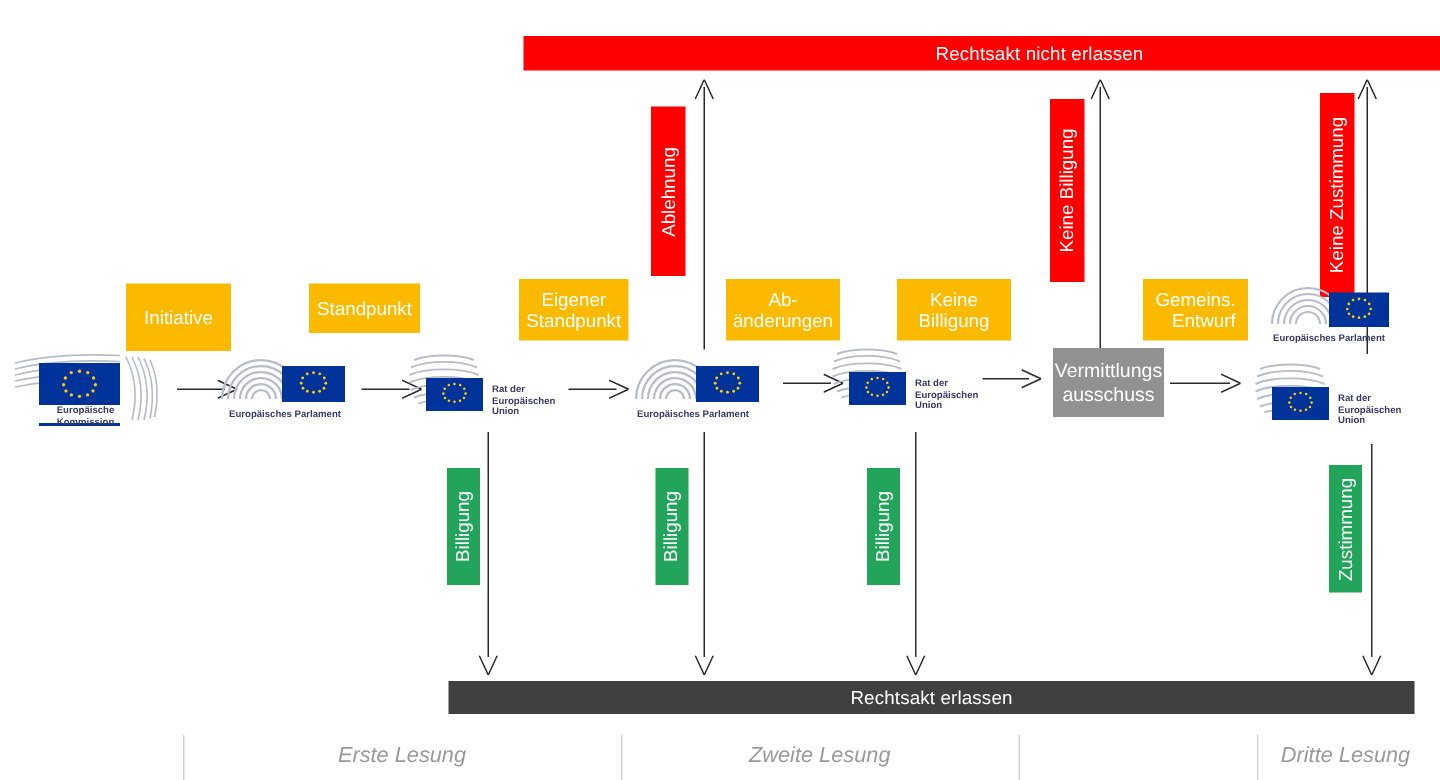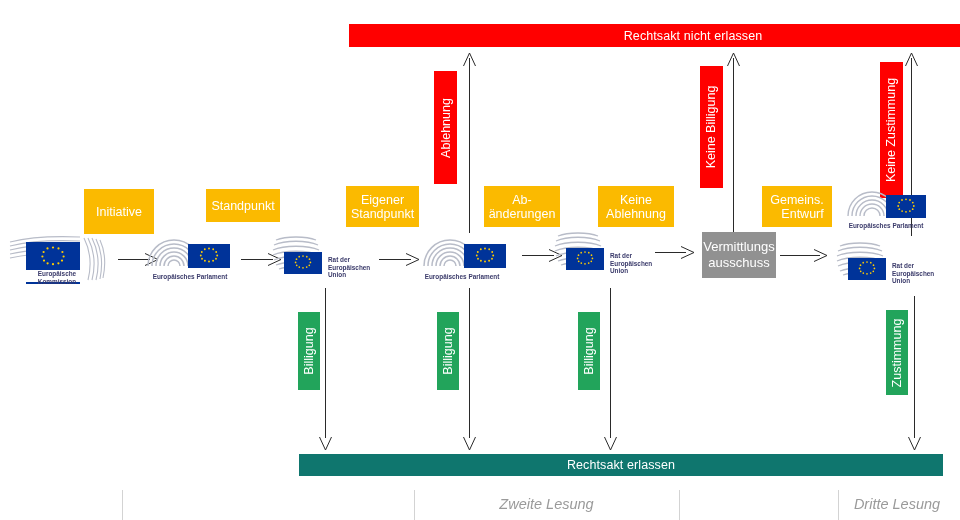--- a/index.html
+++ b/index.html
@@ -23,21 +23,21 @@
   
   .bar {
     display: flex;
     align-items: center;
     justify-content: center;
     color: #ffffff;
     font-size: 12.5px;
     letter-spacing: .1px;
   }
   .bar-red   { background: #FF0000; }
-  .bar-green { background: #0f766e; }
+  .bar-green { background: #404040; }
 
   
   .ybox {
     background: #FBBA00;
     color: #ffffff;
     display: flex;
     align-items: center;
     justify-content: center;
     text-align: center;
     font-size: 12.5px;
@@ -190,21 +190,21 @@
 Standpunkt</span>
   </div>
 
   <div class="abs ybox" style="left:484px; top:186px; width:76px; height:41px;">
     <span>Ab-
 änderungen</span>
   </div>
 
   <div class="abs ybox" style="left:598px; top:186px; width:76px; height:41px;">
     <span>Keine
-Ablehnung</span>
+Billigung</span>
   </div>
 
   <div class="abs ybox" style="left:762px; top:186px; width:70px; height:41px;text-align:right;">
     <span>Gemeins.
 Entwurf</span>
   </div>
 
   <div class="abs gbox" style="left:690px; top:232px; width:74px; height:46px;margin-left:12px;">
     <span>Vermittlungs
 ausschuss</span>
@@ -452,16 +452,17 @@
     </svg>
     <div class="abs logo-caption" style="left:56px; top:20px;">Rat der
 Europäischen Union</div>
   </div>
 
   <div class="abs sep" style="left:122px; top:490px; height:30px;"></div>
   <div class="abs sep" style="left:414px; top:490px; height:30px;"></div>
   <div class="abs sep" style="left:679px; top:490px; height:30px;"></div>
   <div class="abs sep" style="left:838px; top:490px; height:30px;"></div>
 
+  <div class="abs reading" style="left:122px; top:496px; width:292px;">Erste Lesung</div>
   <div class="abs reading" style="left:414px; top:496px; width:265px;">Zweite Lesung</div>
   <div class="abs reading" style="left:838px; top:496px; width:118px;">Dritte Lesung</div>
 
 </div>
 
 </body></html>

